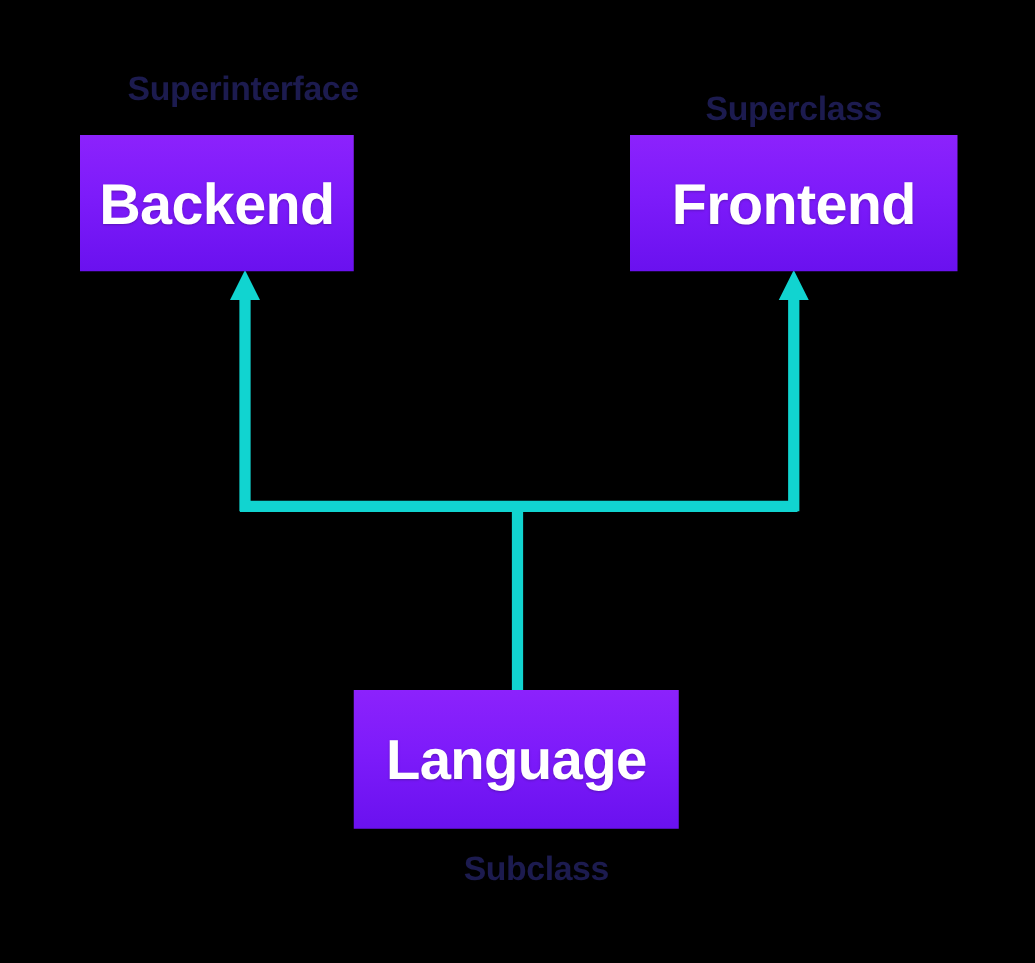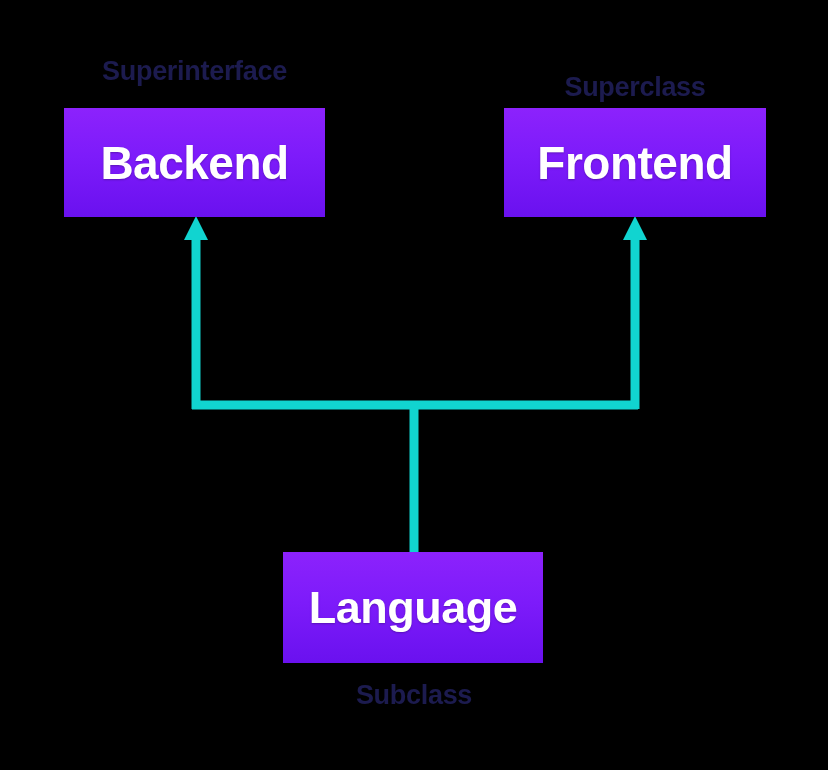--- a/index.html
+++ b/index.html
@@ -39,21 +39,21 @@
     color: #ffffff;
     font-weight: bold;
     letter-spacing: -0.5px;
     line-height: 1;
     white-space: nowrap;
     text-shadow: 0 1px 2px rgba(0,0,0,0.25);
   }
   #box-backend {
     left: 64px;
     top: 108px;
-    width: 261px;
+    width: 219px;
     height: 109px;
   }
   #box-frontend {
     left: 504px;
     top: 108px;
     width: 262px;
     height: 109px;
   }
   #box-language {
     left: 283px;
@@ -83,21 +83,21 @@
     left: 64px;
     top: 58px;
     width: 261px;
   }
   #caption-superclass {
     left: 504px;
     top: 74px;
     width: 262px;
   }
   #caption-subclass {
-    left: 284px;
+    left: 299px;
     top: 682px;
     width: 260px;
   }
 </style>
 </head>
 <body>
 
 <div id="diagram-canvas">
 
   <svg id="connectors" viewBox="0 0 828 770" width="828" height="770" xmlns="http://www.w3.org/2000/svg">

